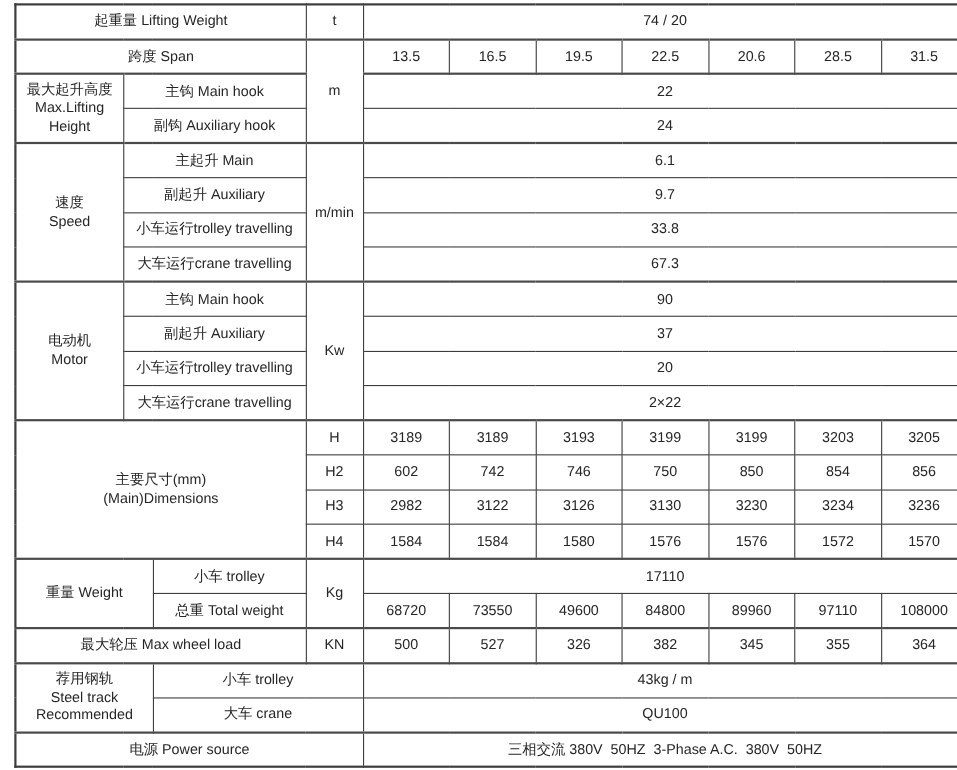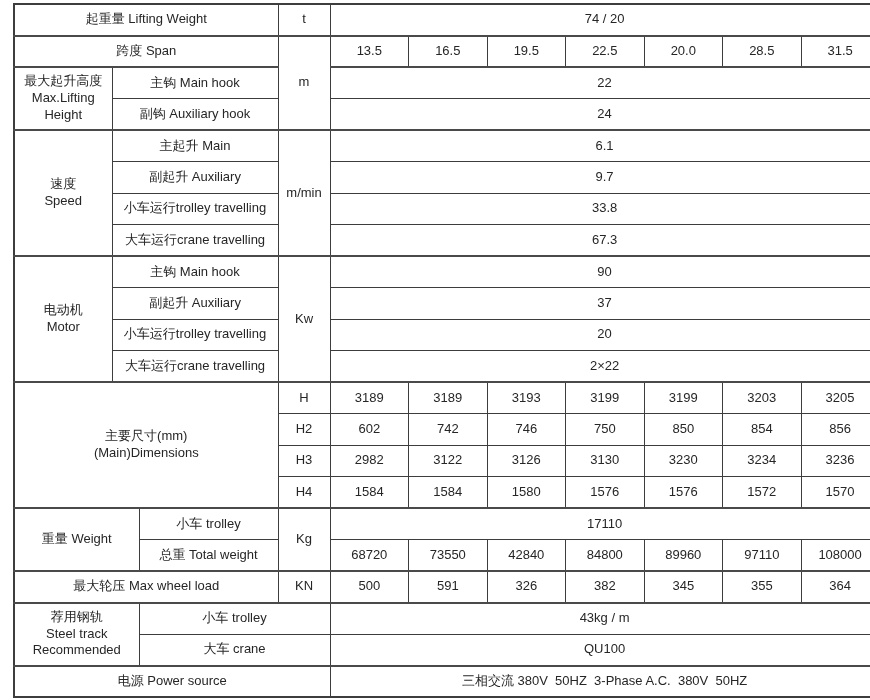--- a/index.html
+++ b/index.html
@@ -57,21 +57,21 @@
     <td colspan="7">74 / 20</td>
   </tr>
 
   <tr class="sec">
     <td colspan="3">跨度 Span</td>
     <td rowspan="3">m</td>
     <td>13.5</td>
     <td>16.5</td>
     <td>19.5</td>
     <td>22.5</td>
-    <td>20.0</td>
+    <td>20.6</td>
     <td>28.5</td>
     <td>31.5</td>
   </tr>
 
   <tr class="sec">
     <td rowspan="2">最大起升高度 Max.Lifting Height</td>
     <td colspan="2">主钩 Main hook</td>
     <td colspan="7">22</td>
   </tr>
   <tr>
@@ -171,32 +171,32 @@
   <tr class="sec">
     <td rowspan="2" colspan="2">重量 Weight</td>
     <td>小车 trolley</td>
     <td rowspan="2">Kg</td>
     <td colspan="7">17110</td>
   </tr>
   <tr>
     <td>总重 Total weight</td>
     <td>68720</td>
     <td>73550</td>
-    <td>42840</td>
+    <td>49600</td>
     <td>84800</td>
     <td>89960</td>
     <td>97110</td>
     <td>108000</td>
   </tr>
 
   <tr class="sec">
     <td colspan="3">最大轮压 Max wheel load</td>
     <td>KN</td>
     <td>500</td>
-    <td>591</td>
+    <td>527</td>
     <td>326</td>
     <td>382</td>
     <td>345</td>
     <td>355</td>
     <td>364</td>
   </tr>
 
   <tr class="sec">
     <td rowspan="2" colspan="2">
       <span class="ln">荐用钢轨</span>

